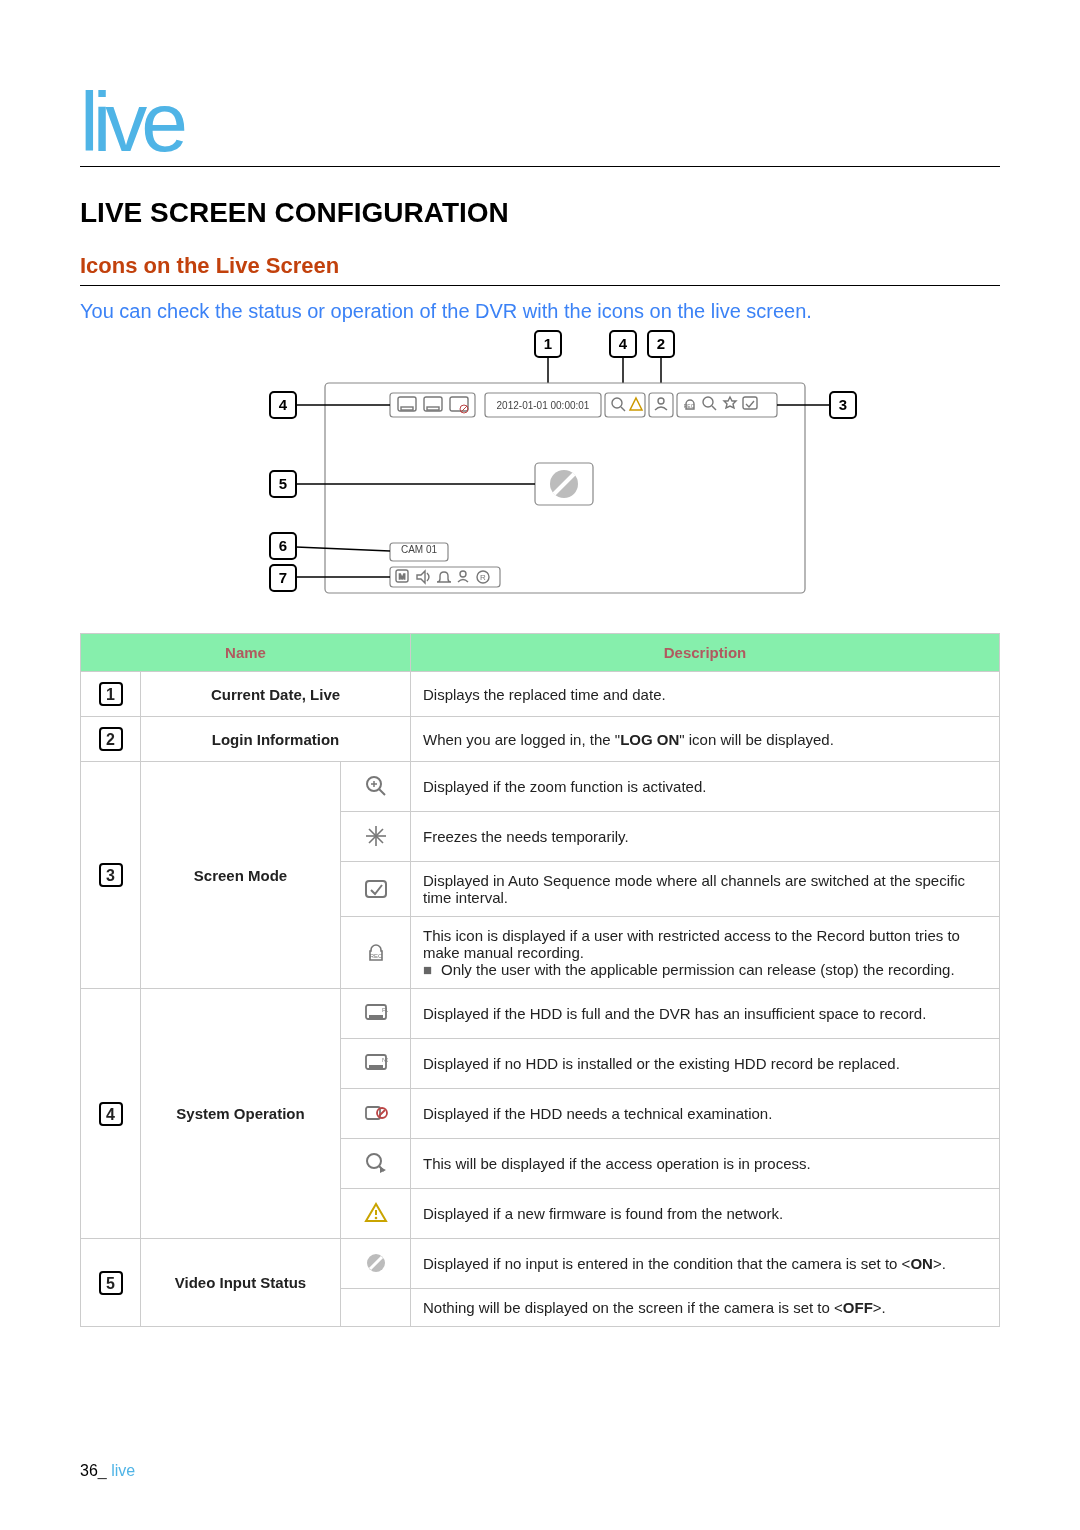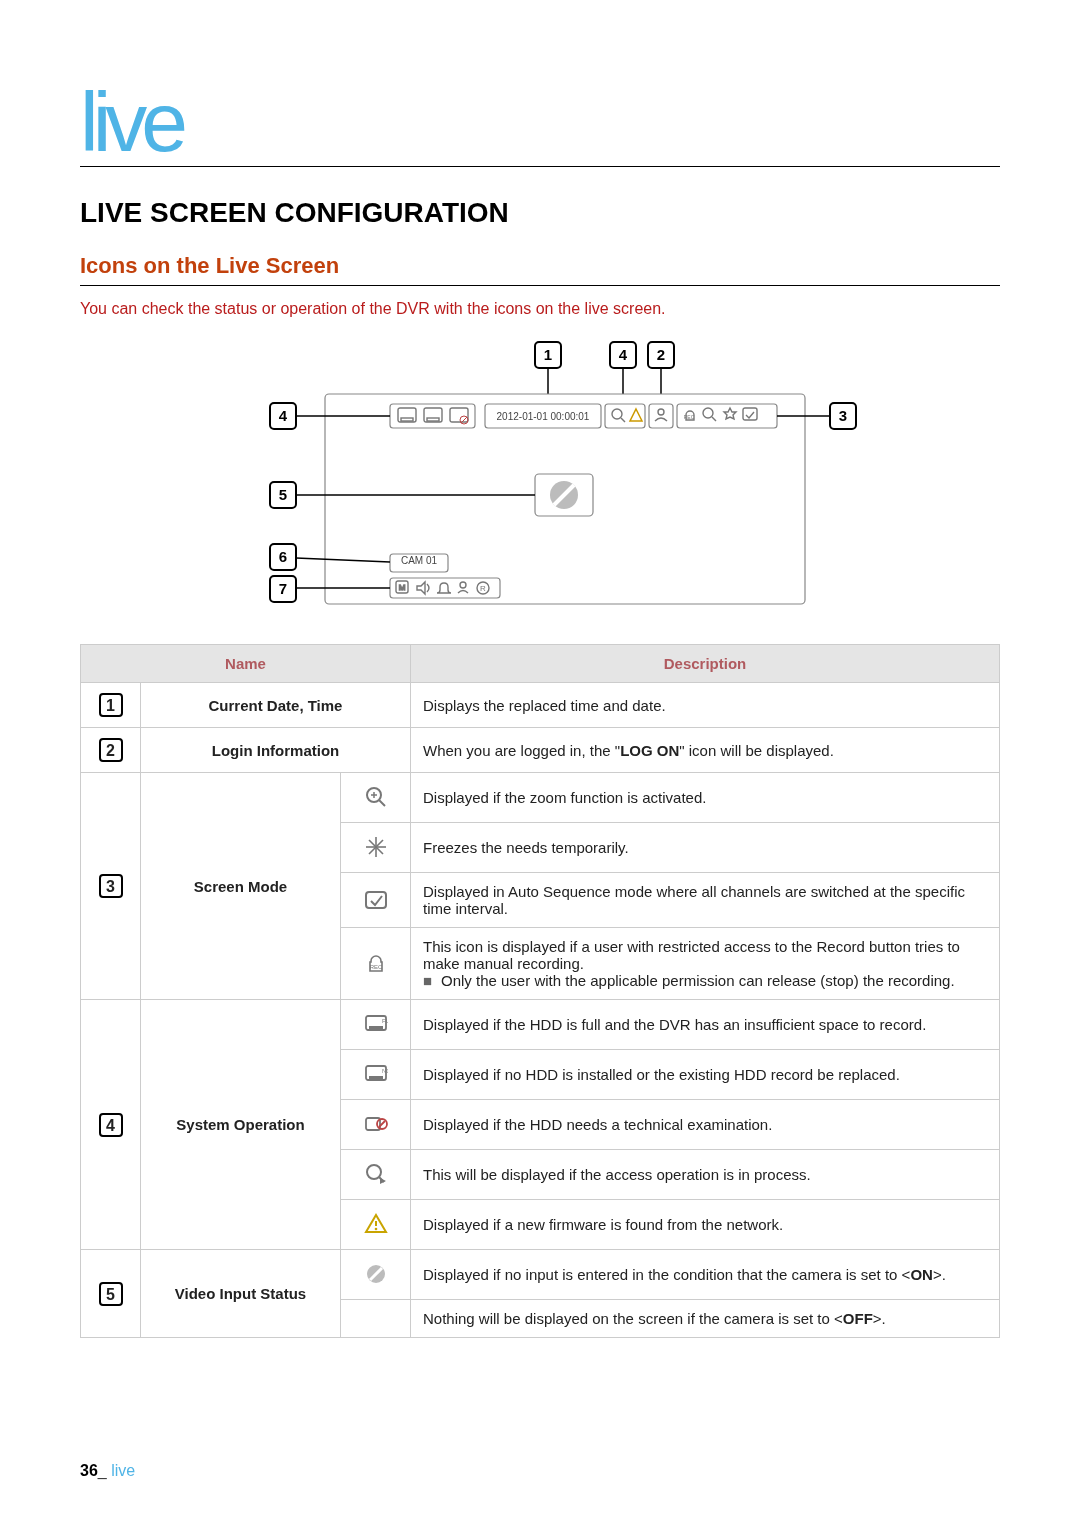--- a/index.html
+++ b/index.html
@@ -33,42 +33,41 @@
   }
   .sub-title {
     font-size: 22px;
     font-weight: 700;
     color: #c2410c;
     padding-bottom: 6px;
     border-bottom: 1px solid #000;
     margin-bottom: 14px;
   }
   .intro-text {
-    font-size: 16px;
-    color: #b91c1c;
-    margin-bottom: 16px;
+    font-size: 20px;
+    color: #3b82f6;
   }
   .diagram-area {
     width: 700px;
     margin: 0 auto 20px;
   }
   .diagram-area svg { display: block; }
 
   table.icon-table {
     width: 100%;
     border-collapse: collapse;
     font-size: 15px;
   }
   table.icon-table th, table.icon-table td {
     border: 1px solid #ccc;
     padding: 10px 12px;
     vertical-align: middle;
   }
   table.icon-table thead th {
-    background: #e5e5e5;
+    background: #86efac;
     color: #b05a5f;
     font-weight: 700;
     text-align: center;
   }
   td.num-cell { width: 60px; text-align: center; }
   td.name-cell { width: 200px; text-align: center; font-weight: 600; }
   td.icon-cell { width: 70px; text-align: center; }
   .num-box {
     display: inline-block;
     width: 24px; height: 24px;
@@ -89,21 +88,21 @@
   .note-row { display: flex; gap: 6px; }
   .note-mark { flex: 0 0 12px; color: #666; }
 
   .footer {
     position: absolute;
     left: 80px;
     bottom: 50px;
     font-size: 16px;
     color: #333;
   }
-  .footer .pg { font-weight: 700; color: #000; }
+  .footer .pg { font-weight: 400; color: #000; }
   .footer .lbl { color: #4fb4e6; }
 </style>
 </head>
 <body>
 
 <div class="page-header">live</div>
 <hr class="hr-top">
 
 <div class="section-title">LIVE SCREEN CONFIGURATION</div>
 <div class="sub-title">Icons on the Live Screen</div>
@@ -232,21 +231,21 @@
 <table class="icon-table">
   <thead>
     <tr>
       <th colspan="3">Name</th>
       <th>Description</th>
     </tr>
   </thead>
   <tbody id="tbody">
       <tr>
         <td class="num-cell" rowspan="1"><span class="num-box">1</span></td>
-        <td class="name-cell" rowspan="1" colspan="2">Current Date, Time</td>
+        <td class="name-cell" rowspan="1" colspan="2">Current Date, Live</td>
         <td>Displays the replaced time and date.</td>
       </tr>
       <tr>
         <td class="num-cell" rowspan="1"><span class="num-box">2</span></td>
         <td class="name-cell" rowspan="1" colspan="2">Login Information</td>
         <td>When you are logged in, the "<b>LOG ON</b>" icon will be displayed.</td>
       </tr>
       <tr>
         <td class="num-cell" rowspan="4"><span class="num-box">3</span></td>
         <td class="name-cell" rowspan="4">Screen Mode</td>

